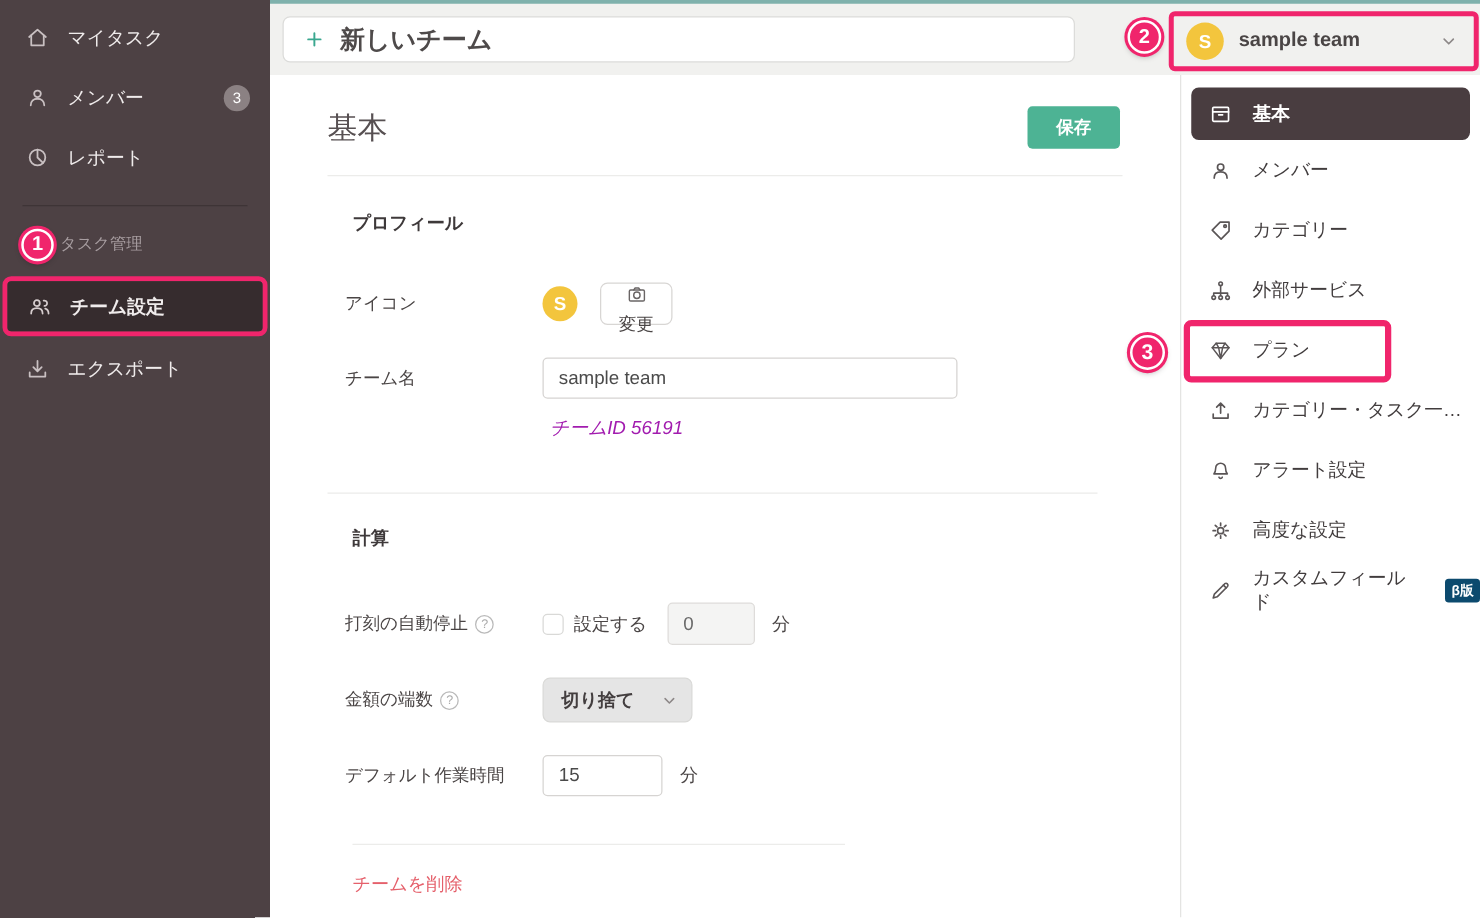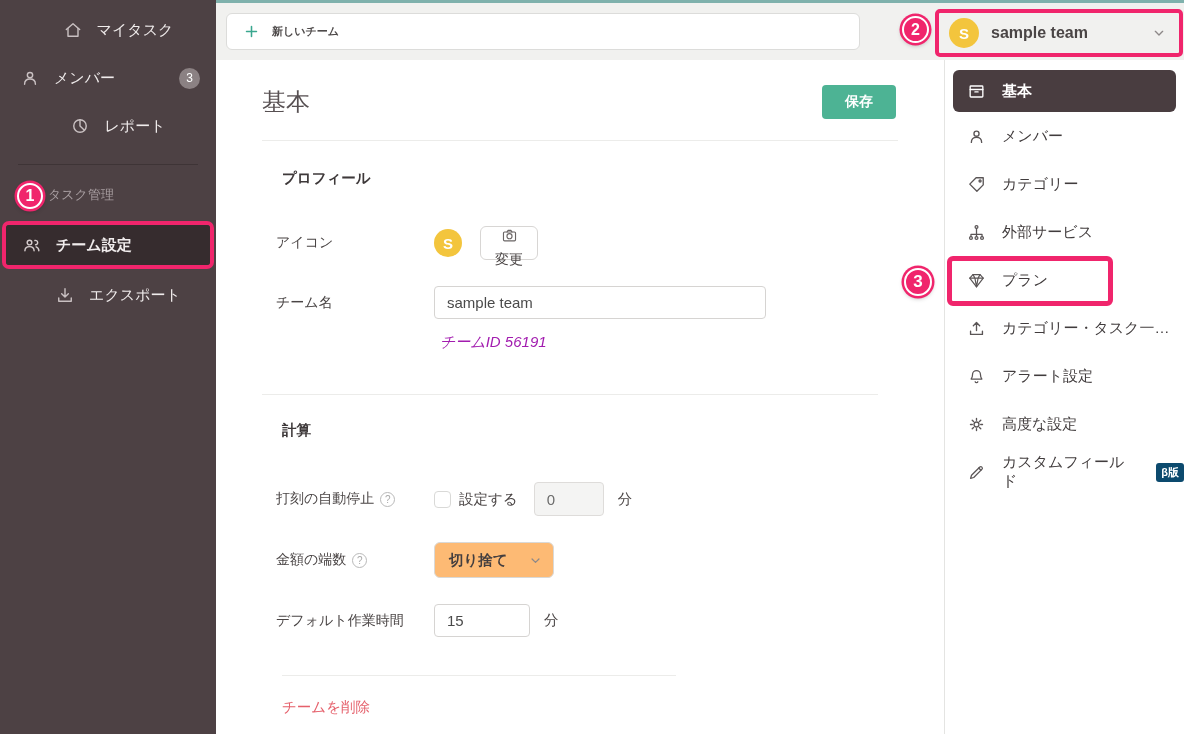--- a/index.html
+++ b/index.html
@@ -12,21 +12,21 @@
   .page { position:relative; width:1184px; height:734px; }
 
   
   .left-sidebar {
     position:absolute; left:0; top:0; width:216px; height:734px;
     background:#4d4144; color:#f0ecec;
   }
   .ls-nav { padding-top:6px; }
   .ls-item {
     height:48px; display:flex; align-items:center; gap:14px;
-    padding-left:20px; font-size:15px; cursor:pointer;justify-content:center;
+    padding-left:20px; font-size:15px; cursor:pointer;
   }
   .ls-item .ic { color:#c9c0c2; flex:0 0 auto; display:flex; }
   .ls-badge {
     margin-left:auto; margin-right:16px; width:21px; height:21px;
     border-radius:50%; background:#8b8183; color:#fff; font-size:12px;
     display:flex; align-items:center; justify-content:center;
   }
   .ls-divider { margin:14px 18px 0 18px; border-top:1px solid #3e3436; }
   .ls-section-label {
     margin-top:20px; padding-left:48px; font-size:13px; color:#a79da0; height:20px;
@@ -44,21 +44,21 @@
 
   
   .topbar {
     position:absolute; left:216px; top:0; width:968px; height:60px;
     background:#f1f1ef; border-top:3px solid #7fb1ac;
   }
   .new-team-btn {
     position:absolute; left:10px; top:10px; width:634px; height:37px;
     background:#fff; border:1px solid #dcdcda; border-radius:6px;
     display:flex; align-items:center; gap:12px; padding-left:16px;
-    font-size:11px; font-weight:bold; color:#4e4a4a; cursor:pointer;
+    font-size:20px; font-weight:bold; color:#4e4a4a; cursor:pointer;
   }
   .new-team-btn .plus { color:#3aa78f; display:flex; }
   .switcher {
     position:absolute; left:719px; top:6px; width:248px; height:48px;
     border:4px solid #f0256c; border-radius:5px;
     display:flex; align-items:center; gap:12px; padding:0 12px 0 10px;
   }
   .avatar {
     width:30px; height:30px; border-radius:50%; background:#f3c53d;
     color:#fff; font-weight:bold; font-size:15px;
@@ -141,21 +141,21 @@
   }
   .cb-label { margin-left:8px; font-size:14.5px; color:#4a4545; }
   .minutes-input-disabled {
     margin-left:16px; width:70px; height:34px; background:#f4f4f3;
     border:1px solid #dedcda; border-radius:4px; padding:0 12px;
     font-size:15px; color:#6b6b6b;
     font-family:"Liberation Sans","DejaVu Sans",sans-serif;
   }
   .unit { margin-left:14px; font-size:14.5px; color:#4a4545; }
   .select-box {
-    width:120px; height:36px; background:#fdba74; border:1px solid #d9d9d7;
+    width:120px; height:36px; background:#e5e5e5; border:1px solid #d9d9d7;
     border-radius:6px; display:flex; align-items:center;
     padding:0 10px 0 14px; cursor:pointer;
   }
   .select-box .sel-text { font-size:14.5px; font-weight:bold; color:#433e3f; }
   .select-box .chev { margin-left:auto; color:#8d8888; display:flex; }
   .worktime-input { width:96px; }
   .delete-link {
     display:inline-block; margin:22px 0 0 66px; font-size:14.5px;
     color:#e5606b; font-weight:normal; cursor:pointer; text-decoration:none;
   }

